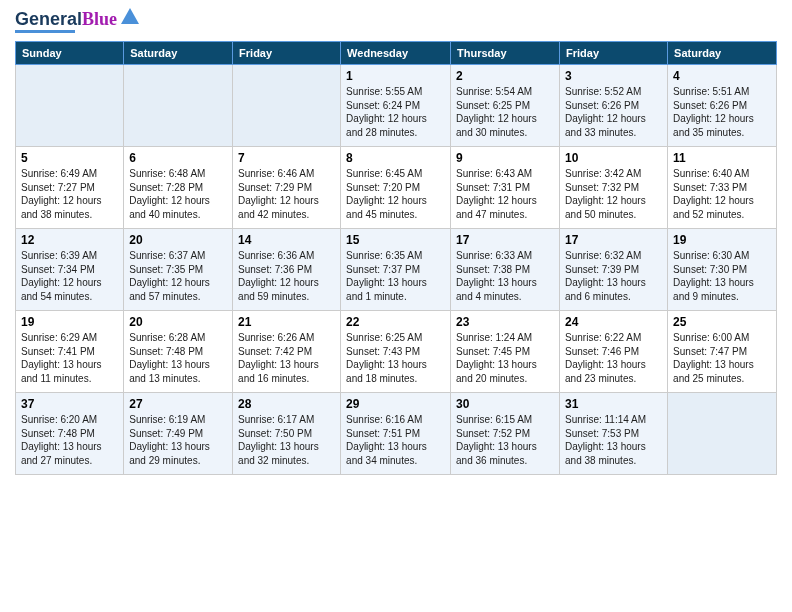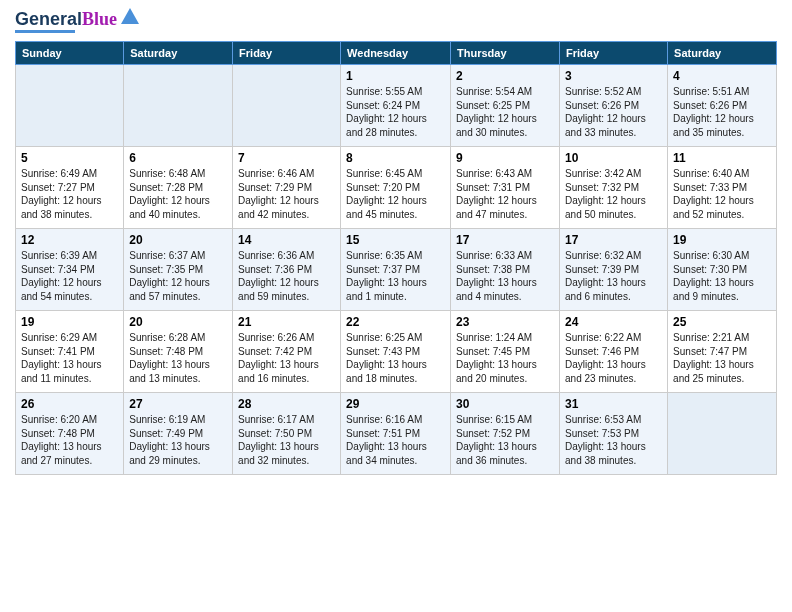--- a/index.html
+++ b/index.html
@@ -304,29 +304,29 @@
           </td>
           <td>
             <span class="day-num">24</span>
             <div class="day-info">Sunrise: 6:22 AM
 Sunset: 7:46 PM
 Daylight: 13 hours
 and 23 minutes.</div>
           </td>
           <td>
             <span class="day-num">25</span>
-            <div class="day-info">Sunrise: 2:21 AM
+            <div class="day-info">Sunrise: 6:00 AM
 Sunset: 7:47 PM
 Daylight: 13 hours
 and 25 minutes.</div>
           </td>
         </tr>
         <tr class="row-alt">
           <td>
-            <span class="day-num">26</span>
+            <span class="day-num">37</span>
             <div class="day-info">Sunrise: 6:20 AM
 Sunset: 7:48 PM
 Daylight: 13 hours
 and 27 minutes.</div>
           </td>
           <td>
             <span class="day-num">27</span>
             <div class="day-info">Sunrise: 6:19 AM
 Sunset: 7:49 PM
 Daylight: 13 hours
@@ -348,21 +348,21 @@
           </td>
           <td>
             <span class="day-num">30</span>
             <div class="day-info">Sunrise: 6:15 AM
 Sunset: 7:52 PM
 Daylight: 13 hours
 and 36 minutes.</div>
           </td>
           <td>
             <span class="day-num">31</span>
-            <div class="day-info">Sunrise: 6:53 AM
+            <div class="day-info">Sunrise: 11:14 AM
 Sunset: 7:53 PM
 Daylight: 13 hours
 and 38 minutes.</div>
           </td>
           <td class="empty"></td>
         </tr>
       </tbody>
   </table>
 </div>
 

